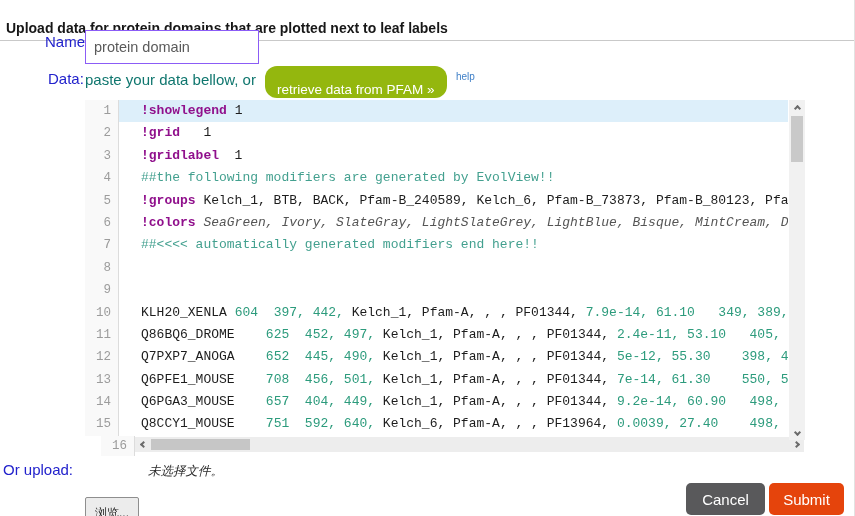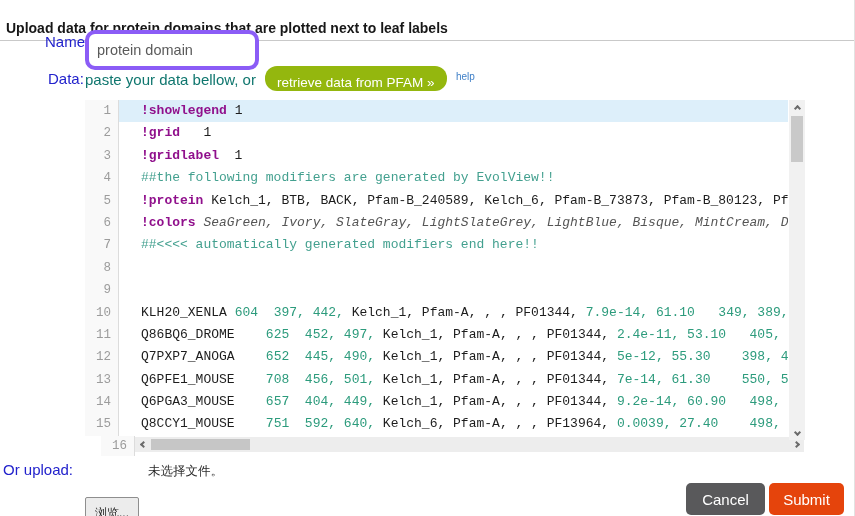--- a/index.html
+++ b/index.html
@@ -10,25 +10,25 @@
   .title { position:absolute; left:0; top:0; width:855px; height:24px;
            padding:20px 6px; font-size:14px; font-weight:bold; color:#171717;
            border-bottom:1px solid #c9c9c9; }
 
   .lbl { position:absolute; color:#2222cc; font-size:15px; }
   .lbl-name { left:45px; top:33px; }
   .lbl-data { left:48px; top:70px; }
   .lbl-upload { left:3px; top:461px; }
 
   .name-input { position:absolute; left:85px; top:30px; width:174px; height:31px;
-                border:4px solid #8b5cf6; border-radius:10px; padding:16px 8px;
+                border:1px solid #8b5cf6; border-radius:0; padding:16px 8px;
                 font-size:14.5px; color:#5a5a5a; font-family:"Liberation Sans",sans-serif; }
 
   .hint { position:absolute; left:85px; top:71px; font-size:15px; color:#0f766e; }
-  .pfam-btn { position:absolute; left:265px; top:66px; height:25px; padding:9px 12px;
+  .pfam-btn { position:absolute; left:265px; top:66px; height:25px; padding:16px 12px;
               background:#94b70e; border:none; border-radius:12px; color:#fff;
               font-size:13.5px; cursor:pointer; font-family:"Liberation Sans",sans-serif; }
   .help-link { position:absolute; left:456px; top:71px; font-size:10px;
                color:#4080c8; text-decoration:none; cursor:pointer; }
 
   
   .editor { position:absolute; left:85px; top:100px; width:720px; height:356px;
             font-family:"Liberation Mono","DejaVu Sans Mono",monospace; font-size:13px; }
   .ed-lines { position:absolute; left:0; top:0; width:703px; height:336px; overflow:hidden; }
   .ed-row { display:flex; height:22.4px; line-height:22.4px; }
@@ -61,21 +61,21 @@
   .hscroll { position:relative; flex:1; height:15px; margin-top:1px; background:#ededed; }
   .ab-left { left:0; top:0; height:15px; width:14px; }
   .ab-right { right:0; top:0; height:15px; width:14px; }
   .h-thumb { position:absolute; left:16px; top:2px; height:11px; width:99px; background:#c6c6c6; }
 
   
   .browse-btn { position:absolute; left:85px; top:459px; height:32px; padding:0 9px;
                 background:#ececec; border:1px solid #8e8e8e; border-radius:2px;
                 font-size:12px; color:#2a2a2a; cursor:pointer;
                 font-family:"Liberation Sans",sans-serif;margin-top:38px; }
-  .file-status { position:absolute; left:148px; top:463px; font-size:12.5px; color:#2a2a2a; }
+  .file-status { position:absolute; left:148px; top:463px; font-size:12.5px; color:#2a2a2a;font-style:italic; }
 
   
   .btn { position:absolute; top:483px; height:32px; border:none; border-radius:5px;
          color:#fff; font-size:15px; cursor:pointer; font-family:"Liberation Sans",sans-serif; }
   .btn-cancel { left:686px; width:79px; background:#59595b; }
   .btn-submit { left:769px; width:75px; background:#e5440c; }
 </style>
 </head>
 <body>
 
@@ -104,21 +104,21 @@
         <div class="ed-row">
           <span class="ed-gutter">3</span>
           <span class="ed-code"><span class="sg-kw">!gridlabel</span><span class="sg-p">  1</span></span>
         </div>
         <div class="ed-row">
           <span class="ed-gutter">4</span>
           <span class="ed-code"><span class="sg-c">##the following modifiers are generated by EvolView!!</span></span>
         </div>
         <div class="ed-row">
           <span class="ed-gutter">5</span>
-          <span class="ed-code"><span class="sg-kw">!protein</span><span class="sg-p"> Kelch_1, BTB, BACK, Pfam-B_240589, Kelch_6, Pfam-B_73873, Pfam-B_80123, Pfam-B_23</span></span>
+          <span class="ed-code"><span class="sg-kw">!groups</span><span class="sg-p"> Kelch_1, BTB, BACK, Pfam-B_240589, Kelch_6, Pfam-B_73873, Pfam-B_80123, Pfam-B_23</span></span>
         </div>
         <div class="ed-row">
           <span class="ed-gutter">6</span>
           <span class="ed-code"><span class="sg-kw">!colors</span><span class="sg-i"> SeaGreen, Ivory, SlateGray, LightSlateGrey, LightBlue, Bisque, MintCream, DarkSla</span></span>
         </div>
         <div class="ed-row">
           <span class="ed-gutter">7</span>
           <span class="ed-code"><span class="sg-c">##&lt;&lt;&lt;&lt; automatically generated modifiers end here!!</span></span>
         </div>
         <div class="ed-row">

